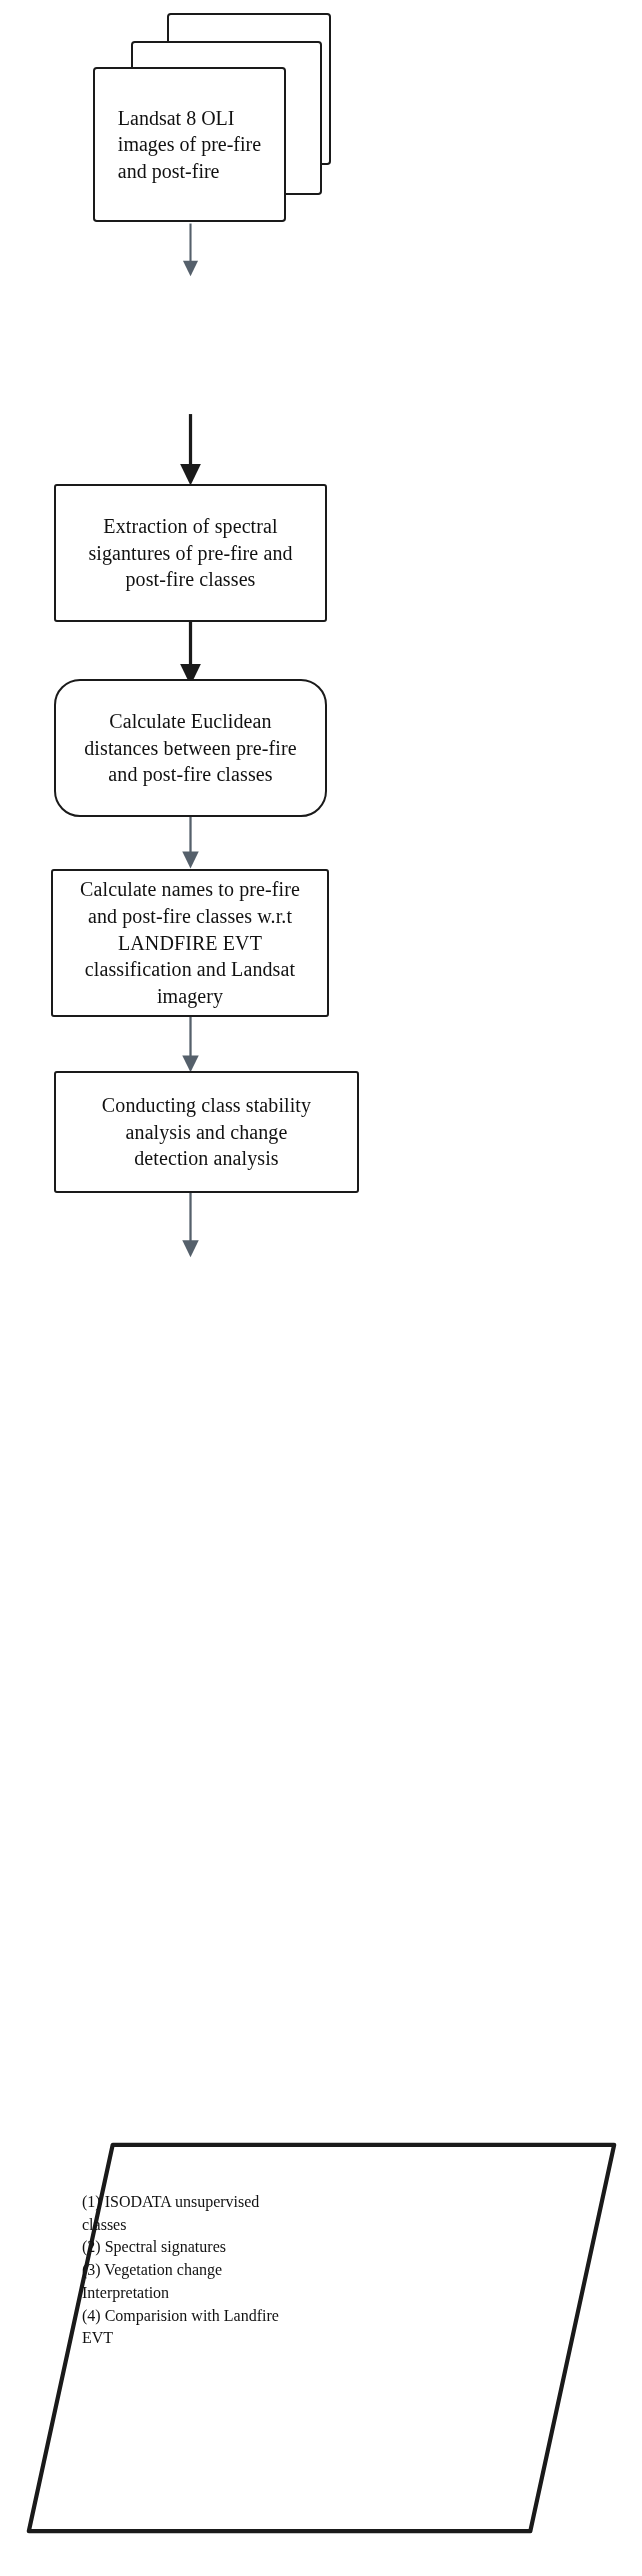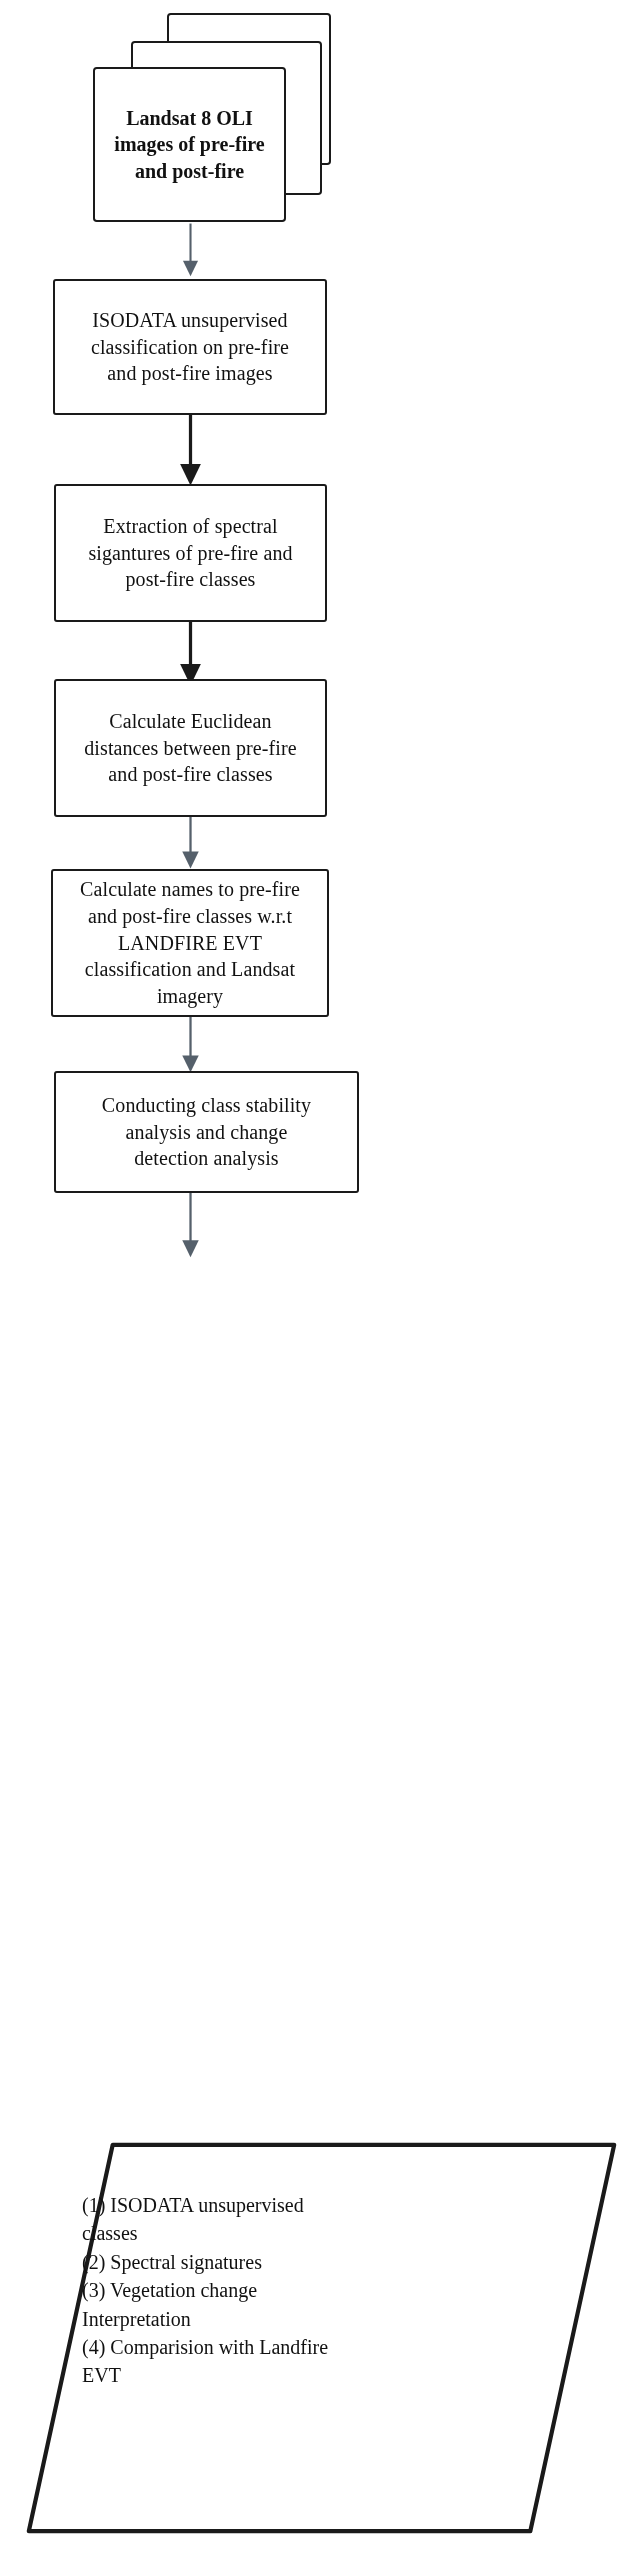--- a/index.html
+++ b/index.html
@@ -69,24 +69,23 @@
   .sheet-front {
     left: 0px;   top: 54px;  width: 193px; height: 155px;
     z-index: 3;
     display: flex;
     align-items: center;
     justify-content: center;
   }
   .sheet-front .label {
     font-size: 20px;
     line-height: 1.34;
-    text-align: center;
+    text-align: left;
     padding: 0 9.5px;
     white-space: pre-line;
-    font-weight: bold;
   }
 
   
   .parallelogram {
     position: absolute;
     box-sizing: border-box;
     left: 25px;
     top: 2141px;
     width: 593px;
     height: 394px;
@@ -95,21 +94,21 @@
     position: absolute;
     left: 0; top: 0;
     width: 100%;
     height: 100%;
   }
   .parallelogram .label {
     position: absolute;
     left: 57px;
     top: 50px;
     width: 477px;
-    font-size: 20px;
+    font-size: 16px;
     line-height: 1.42;
     text-align: left;
     white-space: pre-line;
   }
 
   
   .connector {
     position: absolute;
     left: 0;
     top: 0;
@@ -149,33 +148,28 @@
   <div class="stack-wrap">
     <div class="sheet sheet-back"></div>
     <div class="sheet sheet-mid"></div>
     <div class="sheet sheet-front">
       <span class="label">Landsat 8 OLI
 images of pre-fire
 and post-fire</span>
     </div>
   </div>
 
-  <div class="node" style="left:53px; top:279px; width:274px; height:136px;">
-    <span class="label">ISODATA unsupervised
-classification on pre-fire
-and post-fire images</span>
-  </div>
 
   <div class="node" style="left:54px; top:484px; width:273px; height:138px;justify-content:center;">
     <span class="label">Extraction of spectral
 sigantures of pre-fire and
 post-fire classes</span>
   </div>
 
-  <div class="node" style="left:54px; top:679px; width:273px; height:138px;">
+  <div class="node" style="left:54px; top:679px; width:273px; height:138px;border-radius:26px;">
     <span class="label">Calculate Euclidean
 distances between pre-fire
 and post-fire classes</span>
   </div>
 
   <div class="node" style="left:51px; top:869px; width:278px; height:148px;">
     <span class="label">Calculate names to pre-fire
 and post-fire classes w.r.t
 LANDFIRE EVT
 classification and Landsat

